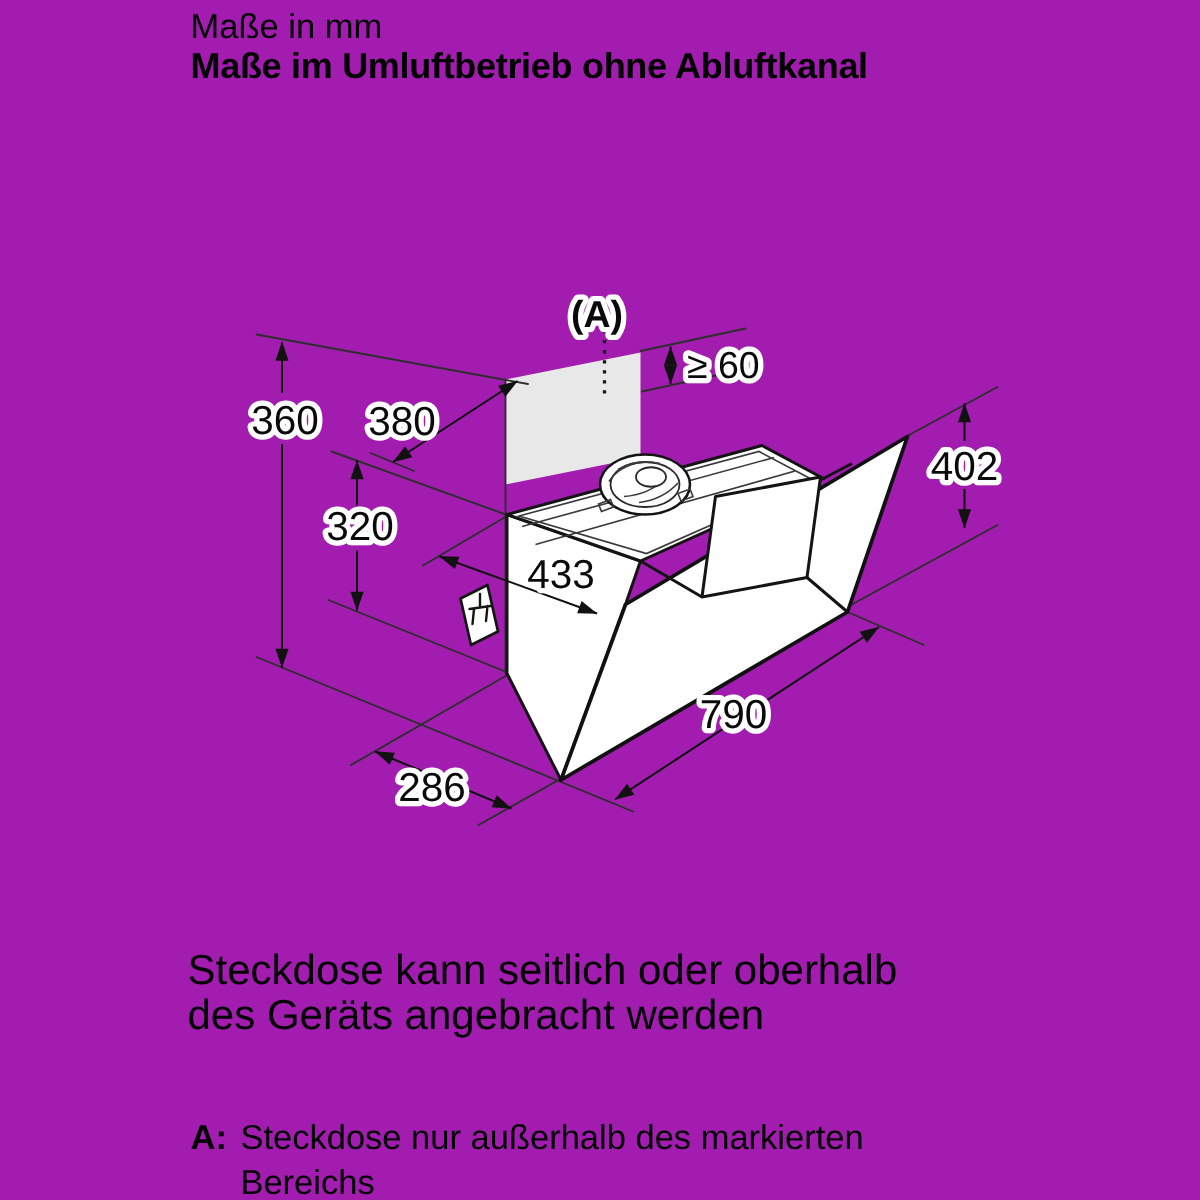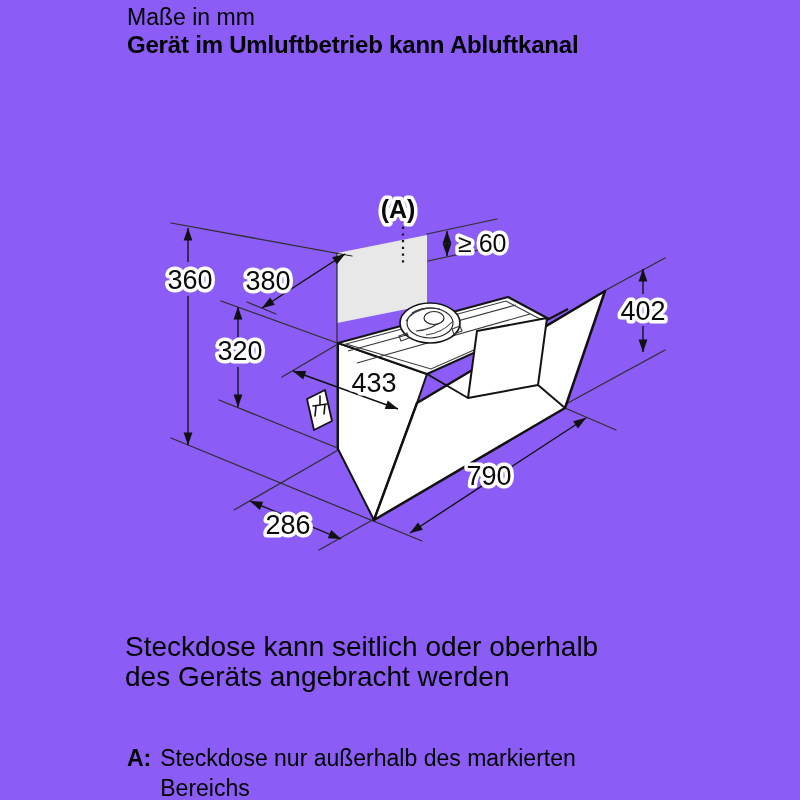--- a/index.html
+++ b/index.html
@@ -1,16 +1,16 @@
 <!DOCTYPE html>
 <html><head>
 <meta charset="utf-8">
 <style>
   html,body{margin:0;padding:0;background:#ffffff;}
-  .page{position:relative;width:800px;height:800px;background:#8b5cf6;overflow:hidden;
+  .page{position:relative;width:800px;height:800px;background:#a21caf;overflow:hidden;
         font-family:"Liberation Sans",sans-serif;color:#000;}
   .header{position:absolute;left:127px;top:4px;}
   .header .units{font-size:23px;line-height:26px;font-weight:400;}
   .header .title{font-size:24px;line-height:28px;font-weight:bold;letter-spacing:-0.2px;margin-top:1px;}
   .note-socket{position:absolute;left:125px;top:632px;font-size:28px;line-height:30px;width:502px;}
   .note-marker{position:absolute;left:127px;top:743px;display:flex;font-size:23px;line-height:30px;}
   .note-marker .key{font-weight:bold;margin-right:9px;flex:none;}
   .note-marker .text{width:478px;}
   svg.diagram{position:absolute;left:0;top:0;}
   .thin{stroke:#2e2e2e;stroke-width:1.25;fill:none;stroke-linecap:round;}
@@ -23,21 +23,21 @@
   .dimtxt.small{font-size:25px;text-anchor:start;}
   .dimtxt.marker{font-size:25px;font-weight:bold;}
 </style>
 </head>
 <body>
 
 <div class="page">
 
   <div class="header">
     <div class="units">Maße in mm</div>
-    <div class="title">Gerät im Umluftbetrieb kann Abluftkanal</div>
+    <div class="title">Maße im Umluftbetrieb ohne Abluftkanal</div>
   </div>
 
   <svg class="diagram" width="800" height="800" viewBox="0 0 800 800">
     <defs>
       <marker id="arr" markerUnits="userSpaceOnUse" markerWidth="15" markerHeight="12" refX="13.5" refY="6" orient="auto-start-reverse">
         <path d="M13.8,6 L1,1.6 L1,10.4 Z" fill="#111"></path>
       </marker>
     </defs>
 
     <g>

